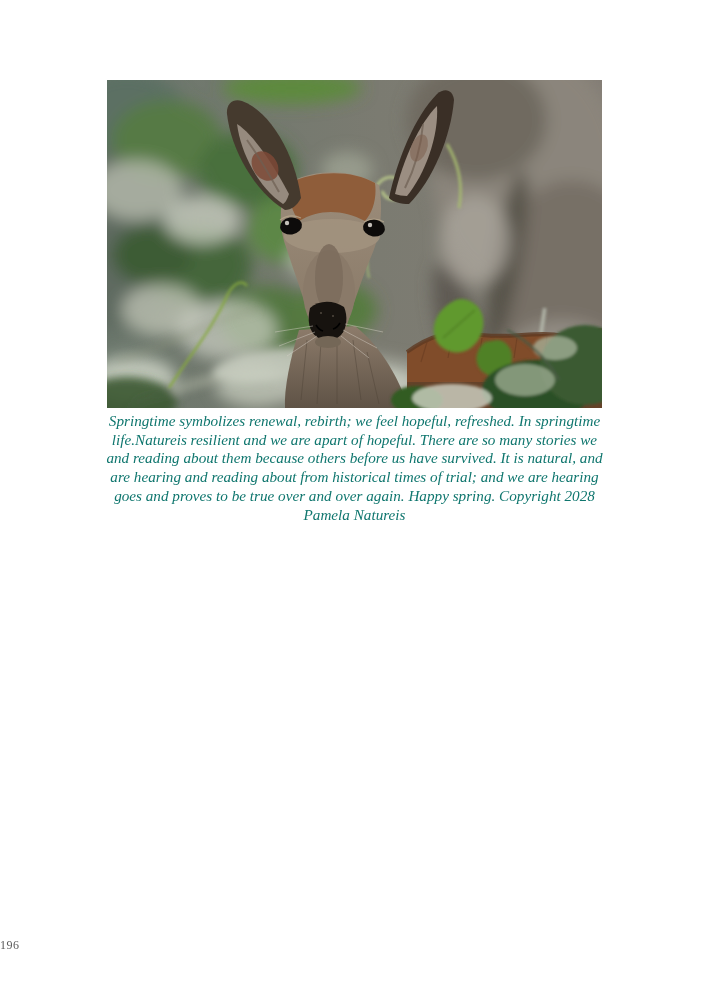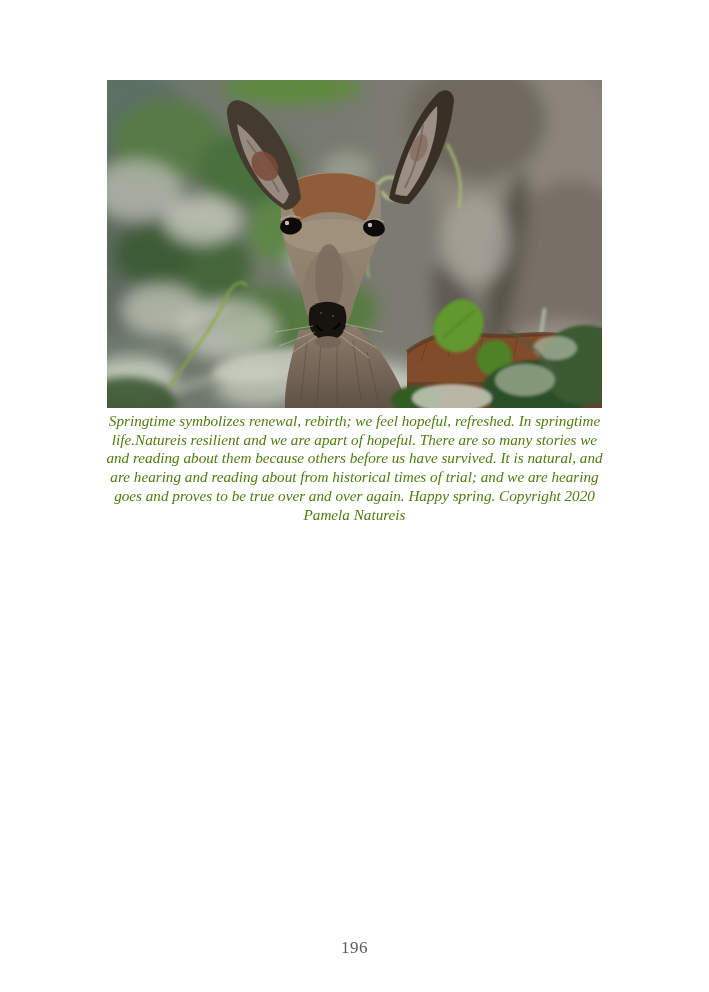--- a/index.html
+++ b/index.html
@@ -24,31 +24,31 @@
   .caption {
     position: absolute;
     left: 0;
     right: 0;
     top: 412px;
     text-align: center;
     font-family: "Liberation Serif", serif;
     font-style: italic;
     font-size: 15.2px;
     line-height: 18.7px;
-    color: #4d7c0f;
+    color: #0f766e;
   }
   .caption-line { white-space: nowrap; }
   .page-number {
     position: absolute;
     left: 0;
     right: 0;
     top: 938px;
-    text-align: center;
+    text-align: left;
     font-family: "Liberation Serif", serif;
-    font-size: 17px;
+    font-size: 12px;
     color: #5a5a5a;
     letter-spacing: 0.5px;
   }
 </style>
 </head>
 <body>
 
 <div class="page">
 
   <div class="photo-frame" role="img" aria-label="A white-tailed deer doe facing the camera with large alert ears, standing among blurred green leaves and gray branches; her russet back extends to the right behind bright green foliage">
@@ -198,19 +198,19 @@
         <path d="M400,250 C420,260 440,278 452,300" stroke="#4a5a44" stroke-width="2.4" fill="none"></path>
       </g>
     </svg>
   </div>
 
   <div class="caption">
     <div class="caption-line">Springtime symbolizes renewal, rebirth; we feel hopeful, refreshed. In springtime</div>
     <div class="caption-line">life.Natureis resilient and we are apart of hopeful. There are so many stories we</div>
     <div class="caption-line">and reading about them because others before us have survived. It is natural, and</div>
     <div class="caption-line">are hearing and reading about from historical times of trial; and we are hearing</div>
-    <div class="caption-line">goes and proves to be true over and over again. Happy spring. Copyright 2020</div>
+    <div class="caption-line">goes and proves to be true over and over again. Happy spring. Copyright 2028</div>
     <div class="caption-line">Pamela Natureis</div>
   </div>
 
   <div class="page-number">196</div>
 
 </div>
 
 </body></html>

